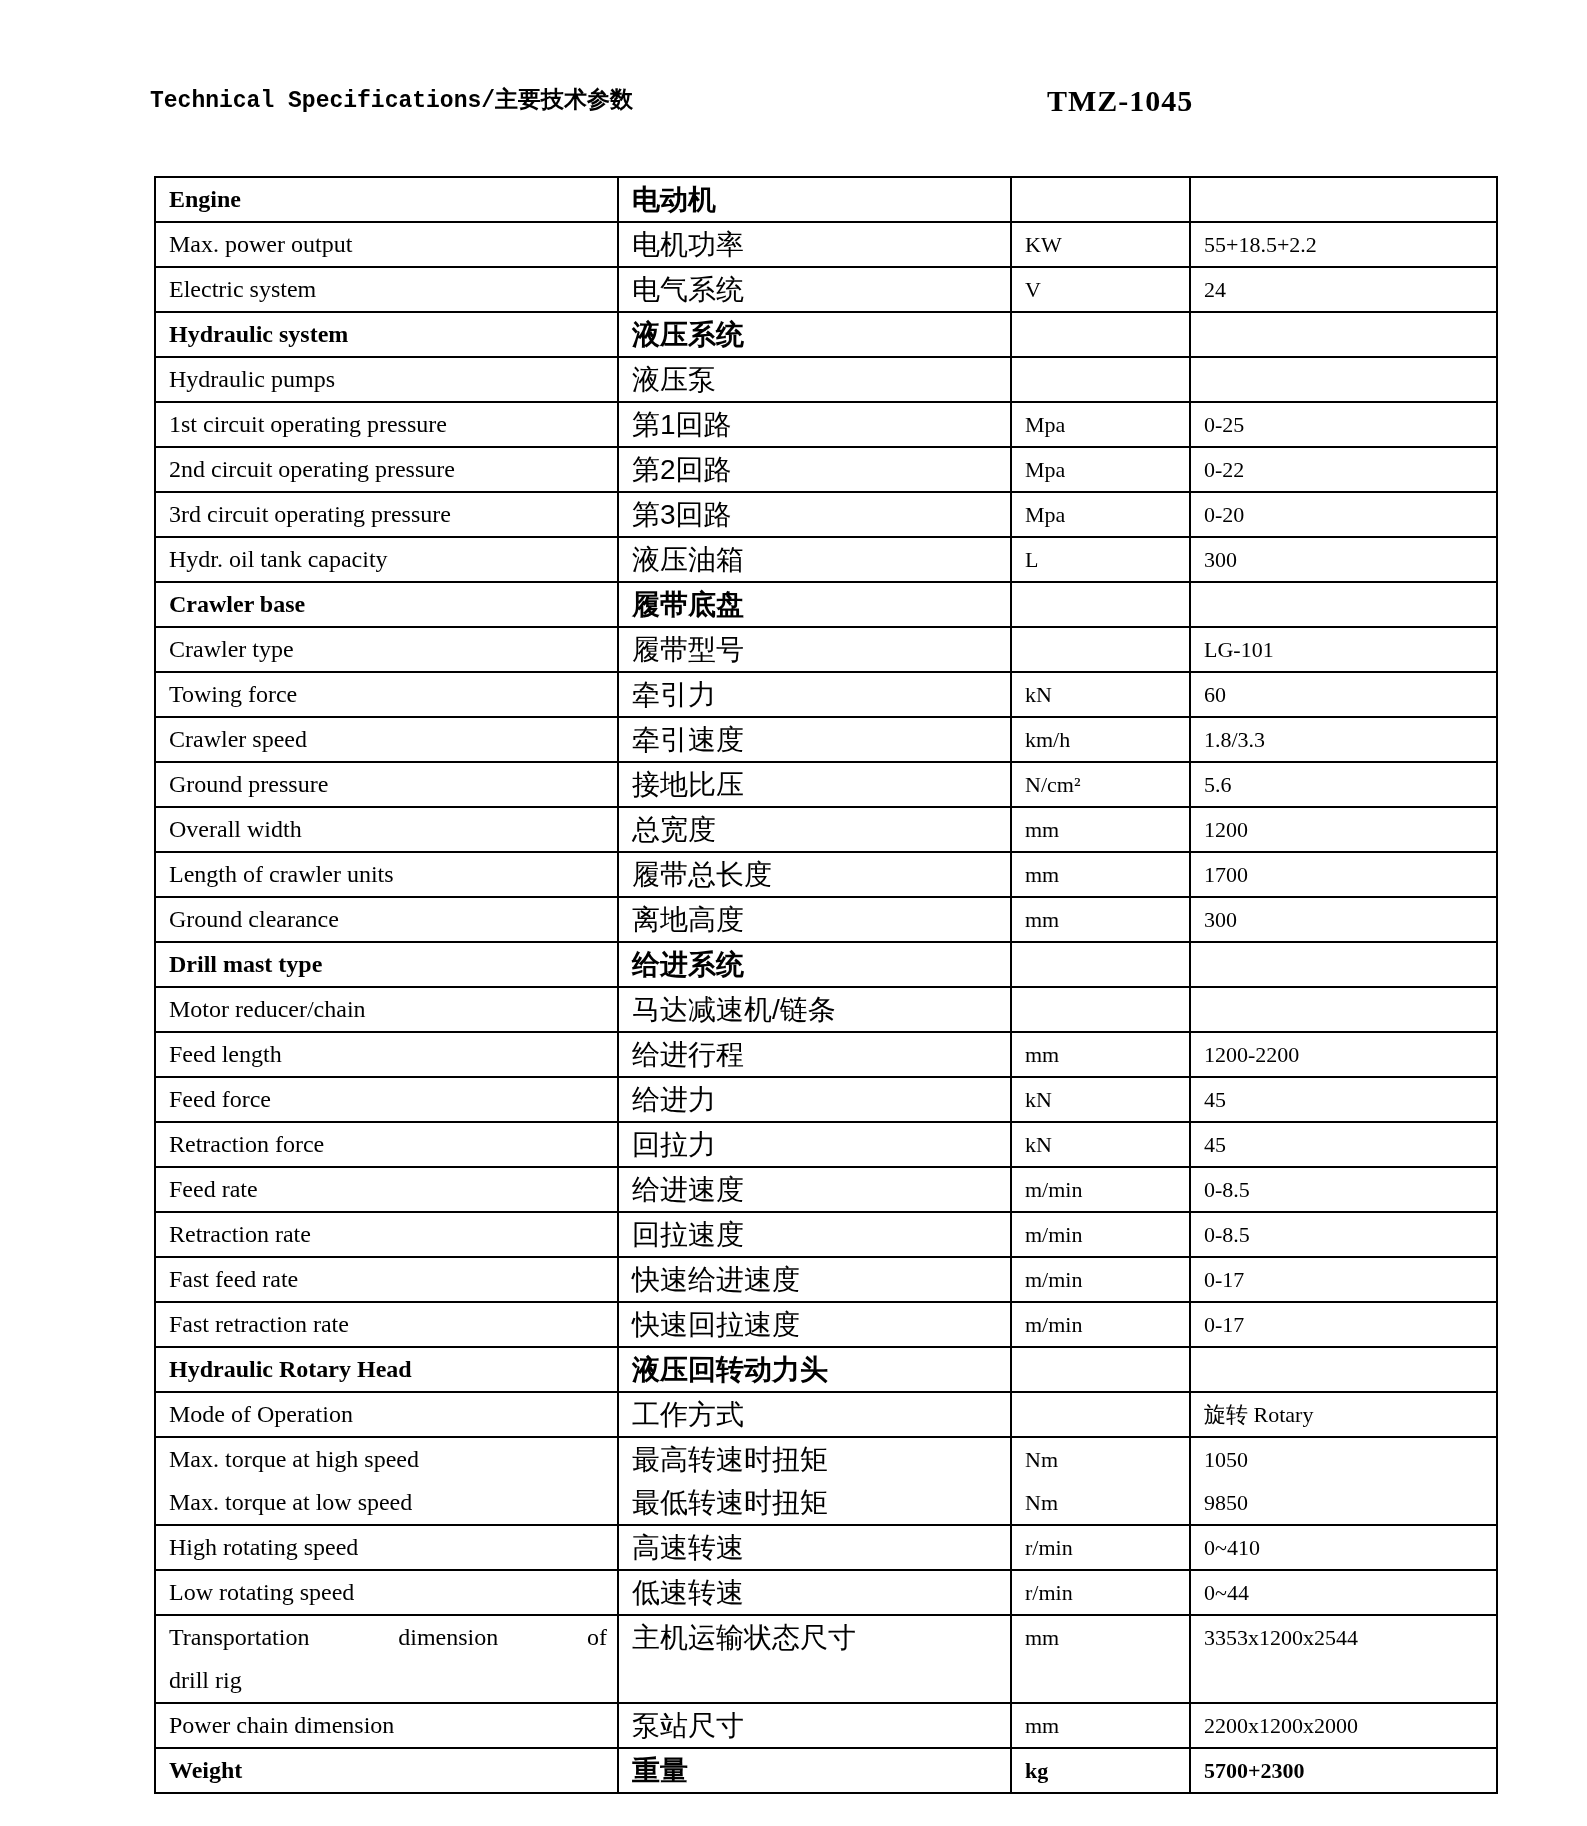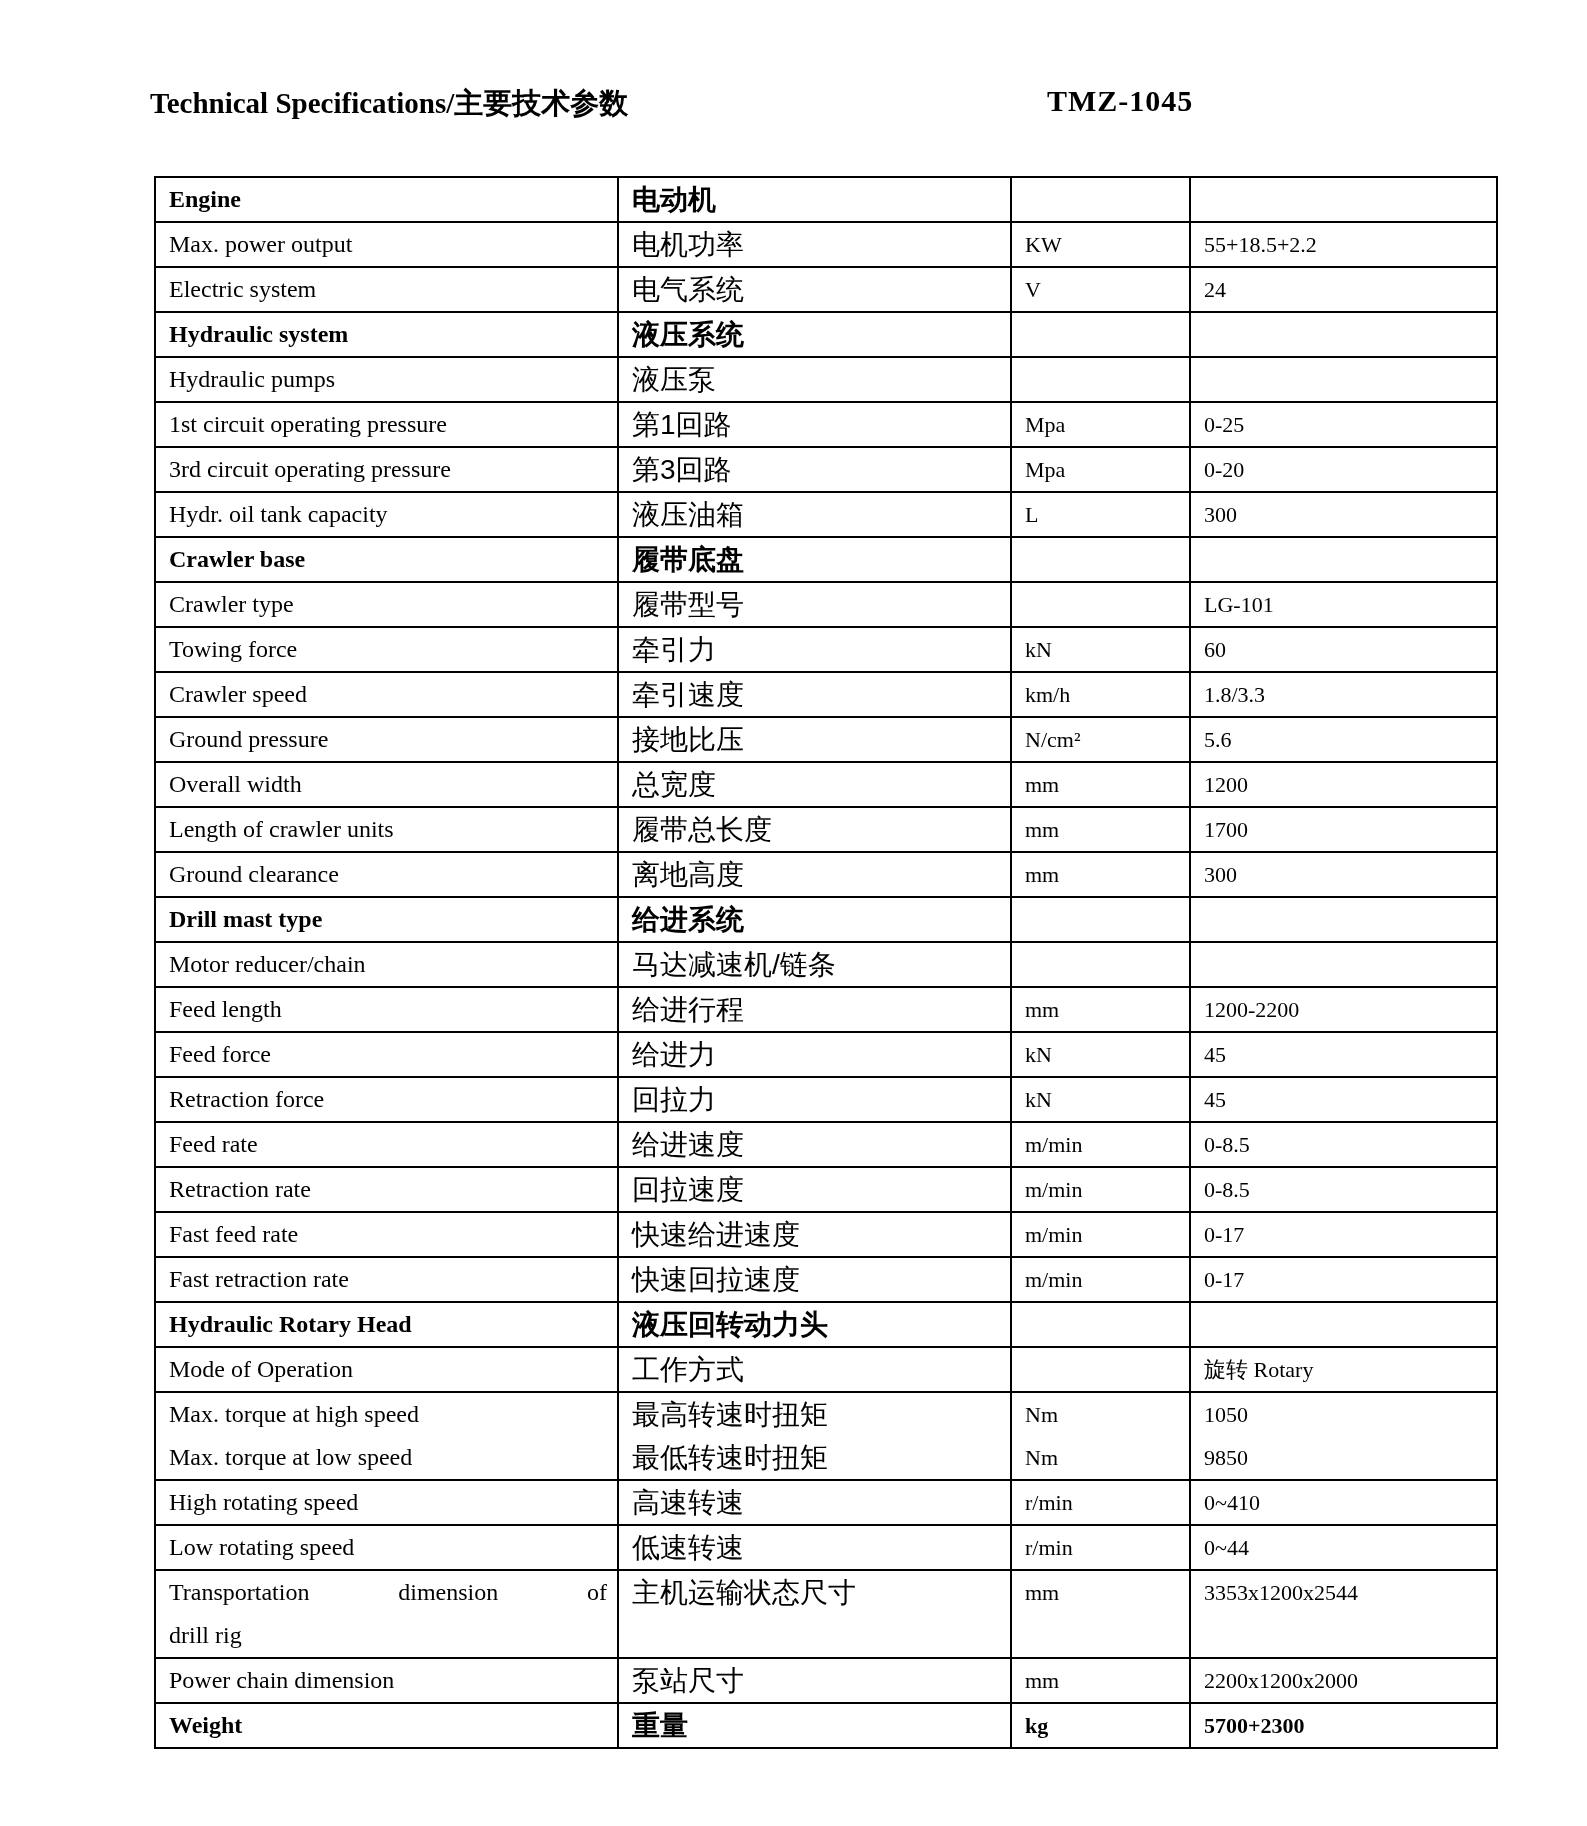--- a/index.html
+++ b/index.html
@@ -19,22 +19,22 @@
     position: absolute;
     left: 150px;
     top: 84px;
     width: 1350px;
     height: 44px;
   }
   .doc-title {
     position: absolute;
     left: 0;
     top: 0;
-    font-family: Liberation Serif, serif;
-    font-size: 29px;
+    font-family: Liberation Mono, monospace;
+    font-size: 23px;
     font-weight: bold;
     white-space: nowrap;
   }
   .doc-model {
     position: absolute;
     left: 897px;
     top: 0;
     font-family: "Liberation Serif", serif;
     font-size: 30px;
     font-weight: bold;
@@ -182,20 +182,34 @@
         </td>
         <td class="cell-unit">
           <div class="line">Mpa</div>
         </td>
         <td class="cell-val">
           <div class="line">0-25</div>
         </td>
       </tr>
       <tr>
         <td class="cell-en">
+          <div class="line">2nd circuit operating pressure</div>
+        </td>
+        <td class="cell-zh">
+          <div class="line">第2回路</div>
+        </td>
+        <td class="cell-unit">
+          <div class="line">Mpa</div>
+        </td>
+        <td class="cell-val">
+          <div class="line">0-22</div>
+        </td>
+      </tr>
+      <tr>
+        <td class="cell-en">
           <div class="line">3rd circuit operating pressure</div>
         </td>
         <td class="cell-zh">
           <div class="line">第3回路</div>
         </td>
         <td class="cell-unit">
           <div class="line">Mpa</div>
         </td>
         <td class="cell-val">
           <div class="line">0-20</div>

